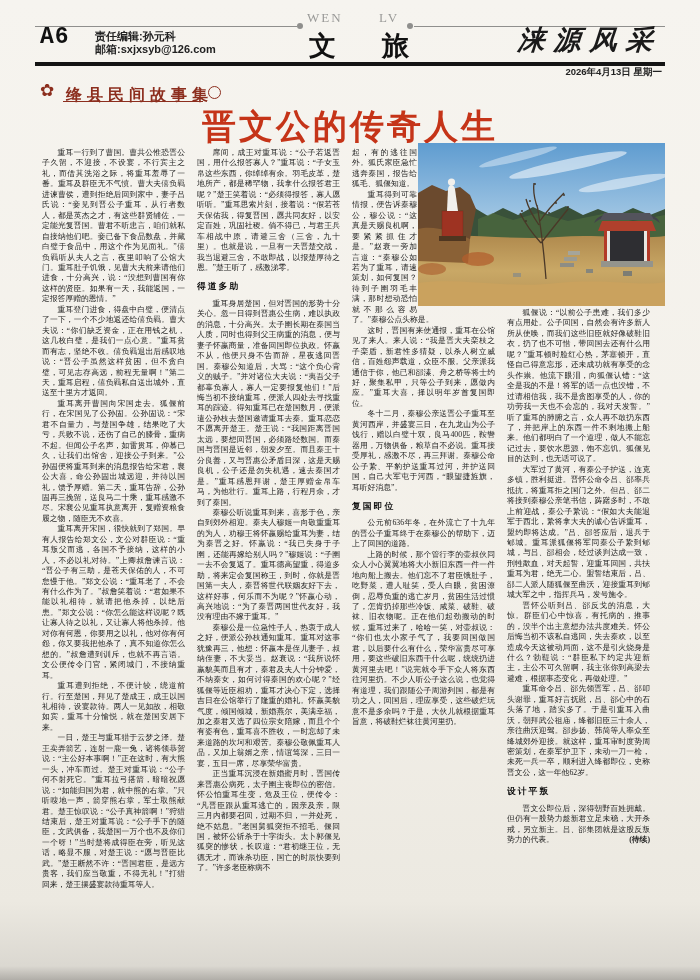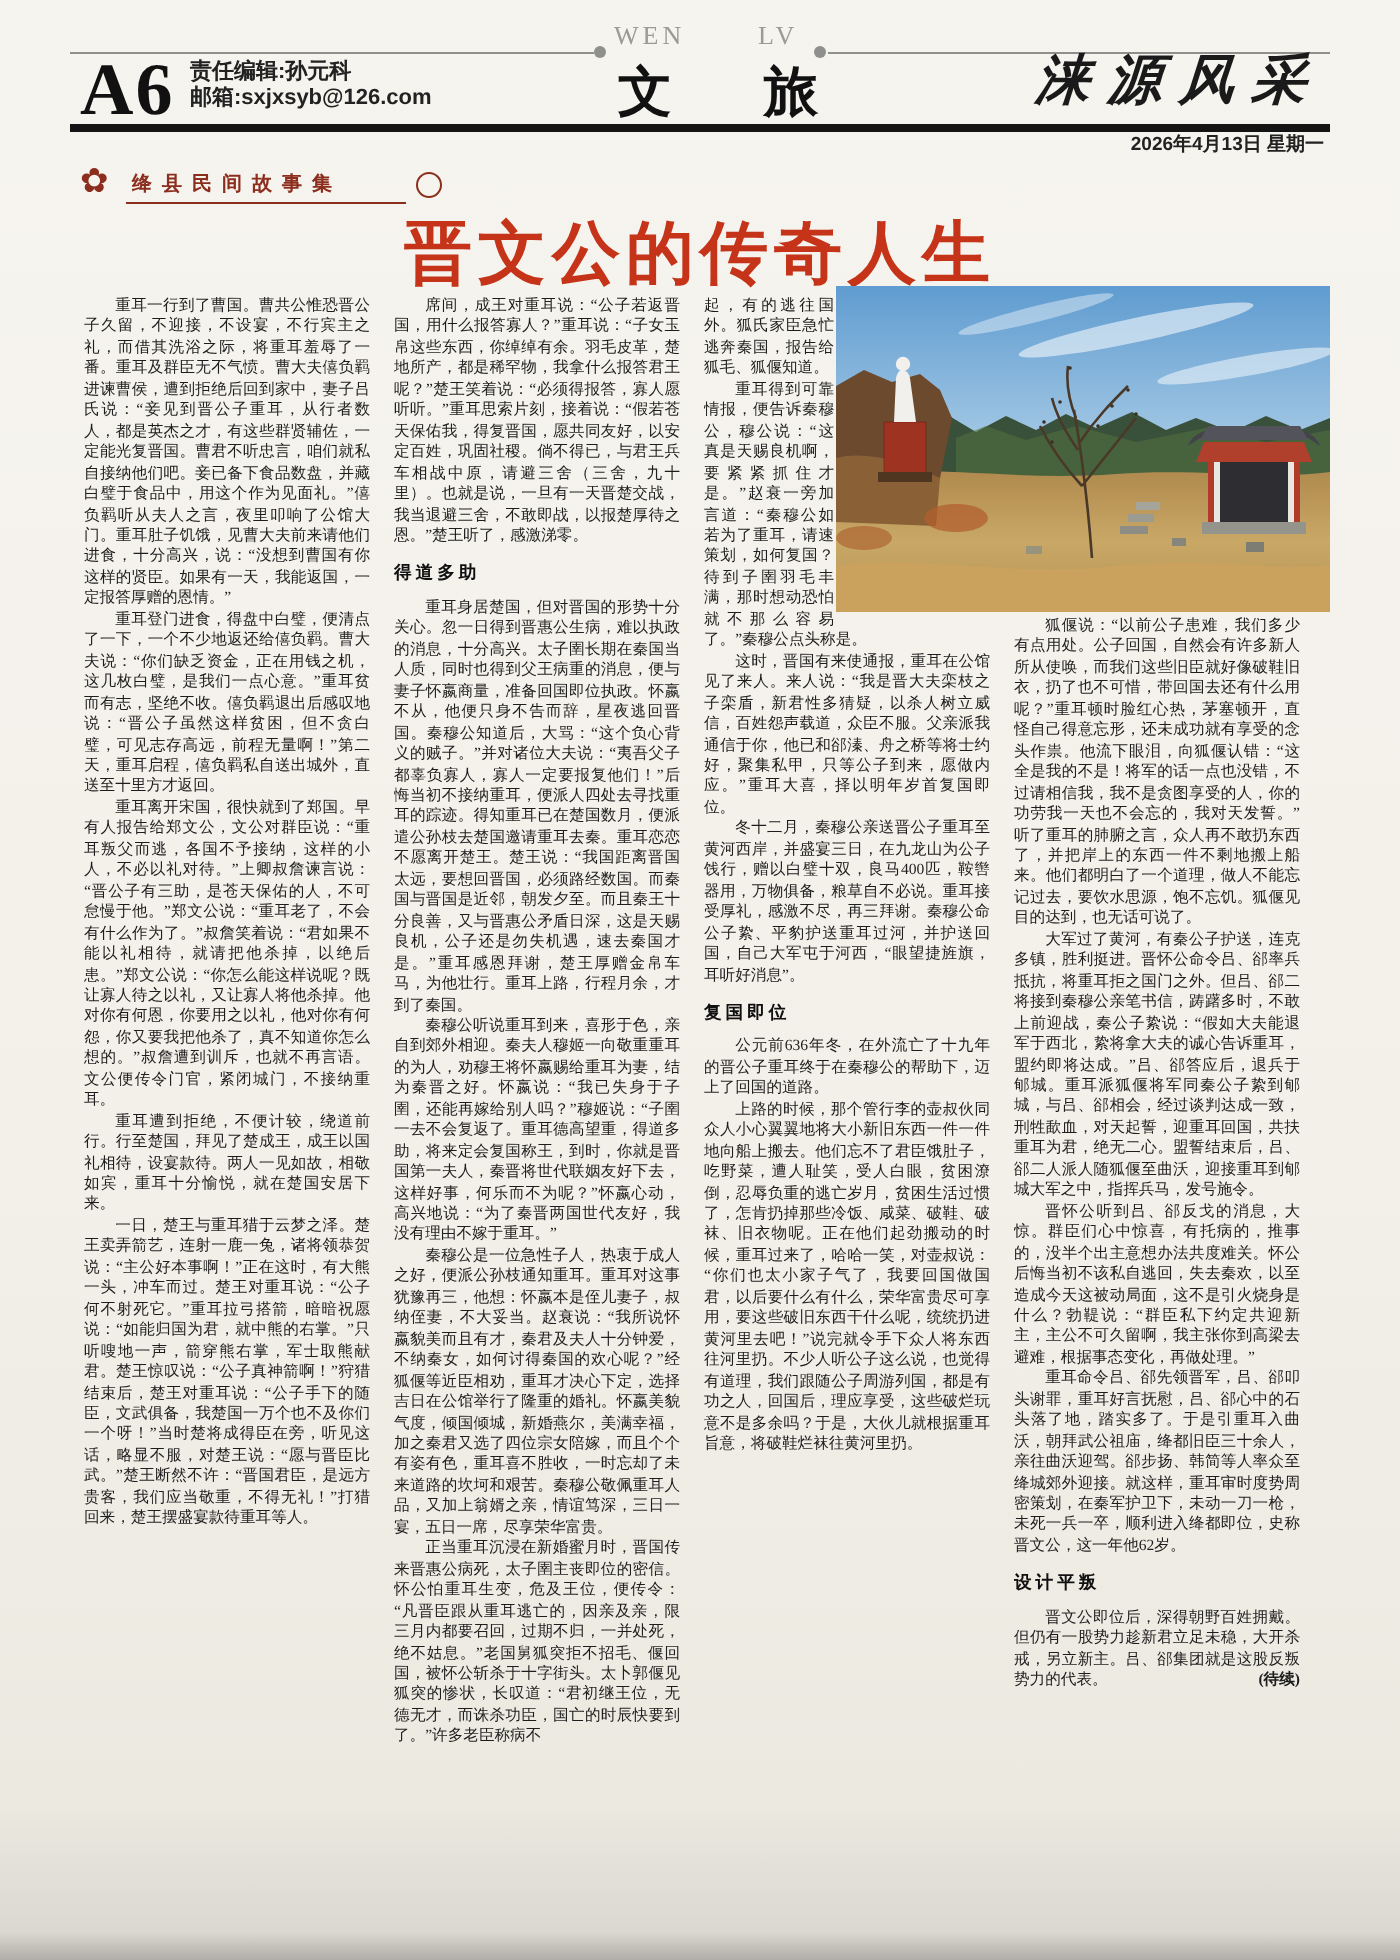--- a/index.html
+++ b/index.html
@@ -8,37 +8,37 @@
     background:#d8d5cf;
     font-family:"Liberation Serif", serif;
   }
   .paper{
     position:absolute;inset:0;
     background:linear-gradient(180deg,#f6f4ef 0%,#f3f0e9 60%,#ecE9e1 92%,#d7d4cd 100%);
   }
   
   .rule{position:absolute;height:1px;background:#8f8f8d;}
   .rule-dot{position:absolute;width:6px;height:6px;border-radius:50%;background:#8f8f8d;}
-  .page-number{position:absolute;left:40px;top:24px;font-family:Liberation Serif, serif;
-    font-weight:bold;font-size:37px;color:#111;letter-spacing:1px;}
+  .page-number{position:absolute;left:40px;top:24px;font-family:Liberation Mono, monospace;
+    font-weight:bold;font-size:23px;color:#111;letter-spacing:1px;}
   .editor-block{position:absolute;left:95px;top:30px;font-family:"Liberation Sans",sans-serif;
     font-size:11px;font-weight:bold;color:#222;line-height:13px;}
   .sec-en{position:absolute;top:10px;color:#9a9a98;font-size:13px;letter-spacing:2px;
     font-family:"Liberation Serif",serif;}
   .sec-cn{position:absolute;top:28px;font-size:27px;font-weight:bold;color:#111;
     font-family:"Liberation Serif",serif;}
   .masthead{position:absolute;right:38px;top:22px;font-size:27px;font-weight:bold;
     font-style:italic;letter-spacing:9px;color:#1a1a1a;font-family:"Liberation Serif",serif;
     transform:skewX(-4deg);}
   .date-line{position:absolute;right:38px;top:54px;font-size:9.5px;font-weight:bold;color:#222;
     font-family:"Liberation Sans",sans-serif;margin-top:12px;}
   .header-bar{position:absolute;left:35px;right:35px;top:62px;height:4px;background:#141414;}
   
   .banner-flower{position:absolute;left:40px;top:80px;font-size:17px;color:#8c2e1e;}
-  .banner-title{position:absolute;left:66px;top:85px;font-size:10px;font-weight:bold;
+  .banner-title{position:absolute;left:66px;top:85px;font-size:16px;font-weight:bold;
     color:#8c2e1e;letter-spacing:5px;font-family:Liberation Sans, sans-serif;}
   .banner-underline{position:absolute;left:63px;top:101px;width:140px;height:1px;background:#8c2e1e;}
   .banner-seal{position:absolute;left:208px;top:86px;width:11px;height:11px;border:1px solid #8c2e1e;
     border-radius:50%;}
   
   .headline{position:absolute;left:35px;right:35px;top:104px;text-align:center;
     font-family:"Liberation Sans",sans-serif;font-weight:900;font-size:34px;
     color:#c53418;letter-spacing:3px;}
   
   .photo{position:absolute;left:418px;top:143px;width:247px;height:163px;}
@@ -148,20 +148,21 @@
       <path d="M0,140 C40,134 90,146 140,140 C190,135 225,144 247,139 L247,163 L0,163 Z" fill="#caa25e"></path>
       <rect x="205" y="128" width="9" height="5" fill="#7d7d74"></rect>
       <rect x="168" y="126" width="7" height="4" fill="#86867c"></rect>
       <rect x="95" y="130" width="8" height="4" fill="#8d8d83" opacity="0.8"></rect>
     </svg>
   </div>
 
   <div class="col" id="col-1" style="left:42px;">
       <p class="para">重耳一行到了曹国。曹共公惟恐晋公子久留，不迎接，不设宴，不行宾主之礼，而借其洗浴之际，将重耳羞辱了一番。重耳及群臣无不气愤。曹大夫僖负羁进谏曹侯，遭到拒绝后回到家中，妻子吕氏说：“妾见到晋公子重耳，从行者数人，都是英杰之才，有这些群贤辅佐，一定能光复晋国。曹君不听忠言，咱们就私自接纳他们吧。妾已备下食品数盘，并藏白璧于食品中，用这个作为见面礼。”僖负羁听从夫人之言，夜里叩响了公馆大门。重耳肚子饥饿，见曹大夫前来请他们进食，十分高兴，说：“没想到曹国有你这样的贤臣。如果有一天，我能返国，一定报答厚赠的恩情。”</p>
       <p class="para">重耳登门进食，得盘中白璧，便清点了一下，一个不少地返还给僖负羁。曹大夫说：“你们缺乏资金，正在用钱之机，这几枚白璧，是我们一点心意。”重耳贫而有志，坚绝不收。僖负羁退出后感叹地说：“晋公子虽然这样贫困，但不贪白璧，可见志存高远，前程无量啊！”第二天，重耳启程，僖负羁私自送出城外，直送至十里方才返回。</p>
+      <p class="para">重耳离开曹国向宋国走去。狐偃前行，在宋国见了公孙固。公孙固说：“宋君不自量力，与楚国争雄，结果吃了大亏，兵败不说，还伤了自己的膝骨，重病不起。但闻公子名声，如雷贯耳，仰慕已久，让我们出馆舍，迎接公子到来。”公孙固便将重耳到来的消息报告给宋君，襄公大喜，命公孙固出城远迎，并待以国礼，馈予厚赠。第二天，重耳告辞，公孙固再三挽留，送良马二十乘，重耳感激不尽。宋襄公见重耳执意离开，复赠资粮食履之物，随臣无不欢喜。</p>
       <p class="para">重耳离开宋国，很快就到了郑国。早有人报告给郑文公，文公对群臣说：“重耳叛父而逃，各国不予接纳，这样的小人，不必以礼对待。”上卿叔詹谏言说：“晋公子有三助，是苍天保佑的人，不可怠慢于他。”郑文公说：“重耳老了，不会有什么作为了。”叔詹笑着说：“君如果不能以礼相待，就请把他杀掉，以绝后患。”郑文公说：“你怎么能这样说呢？既让寡人待之以礼，又让寡人将他杀掉。他对你有何恩，你要用之以礼，他对你有何怨，你又要我把他杀了，真不知道你怎么想的。”叔詹遭到训斥，也就不再言语。文公便传令门官，紧闭城门，不接纳重耳。</p>
       <p class="para">重耳遭到拒绝，不便计较，绕道前行。行至楚国，拜见了楚成王，成王以国礼相待，设宴款待。两人一见如故，相敬如宾，重耳十分愉悦，就在楚国安居下来。</p>
       <p class="para">一日，楚王与重耳猎于云梦之泽。楚王卖弄箭艺，连射一鹿一兔，诸将领恭贺说：“主公好本事啊！”正在这时，有大熊一头，冲车而过。楚王对重耳说：“公子何不射死它。”重耳拉弓搭箭，暗暗祝愿说：“如能归国为君，就中熊的右掌。”只听嗖地一声，箭穿熊右掌，军士取熊献君。楚王惊叹说：“公子真神箭啊！”狩猎结束后，楚王对重耳说：“公子手下的随臣，文武俱备，我楚国一万个也不及你们一个呀！”当时楚将成得臣在旁，听见这话，略显不服，对楚王说：“愿与晋臣比武。”楚王断然不许：“晋国君臣，是远方贵客，我们应当敬重，不得无礼！”打猎回来，楚王摆盛宴款待重耳等人。</p>
     </div>
   <div class="col" id="col-2" style="left:197px;">
       <p class="para">席间，成王对重耳说：“公子若返晋国，用什么报答寡人？”重耳说：“子女玉帛这些东西，你绰绰有余。羽毛皮革，楚地所产，都是稀罕物，我拿什么报答君王呢？”楚王笑着说：“必须得报答，寡人愿听听。”重耳思索片刻，接着说：“假若苍天保佑我，得复晋国，愿共同友好，以安定百姓，巩固社稷。倘不得已，与君王兵车相战中原，请避三舍（三舍，九十里）。也就是说，一旦有一天晋楚交战，我当退避三舍，不敢即战，以报楚厚待之恩。”楚王听了，感激涕零。</p>
       <div class="subhead">得道多助</div>
       <p class="para">重耳身居楚国，但对晋国的形势十分关心。忽一日得到晋惠公生病，难以执政的消息，十分高兴。太子圉长期在秦国当人质，同时也得到父王病重的消息，便与妻子怀嬴商量，准备回国即位执政。怀嬴不从，他便只身不告而辞，星夜逃回晋国。秦穆公知道后，大骂：“这个负心背义的贼子。”并对诸位大夫说：“夷吾父子都辜负寡人，寡人一定要报复他们！”后悔当初不接纳重耳，便派人四处去寻找重耳的踪迹。得知重耳已在楚国数月，便派遣公孙枝去楚国邀请重耳去秦。重耳恋恋不愿离开楚王。楚王说：“我国距离晋国太远，要想回晋国，必须路经数国。而秦国与晋国是近邻，朝发夕至。而且秦王十分良善，又与晋惠公矛盾日深，这是天赐良机，公子还是勿失机遇，速去秦国才是。”重耳感恩拜谢，楚王厚赠金帛车马，为他壮行。重耳上路，行程月余，才到了秦国。</p>
       <p class="para">秦穆公听说重耳到来，喜形于色，亲自到郊外相迎。秦夫人穆姬一向敬重重耳的为人，劝穆王将怀嬴赐给重耳为妻，结为秦晋之好。怀嬴说：“我已失身于子圉，还能再嫁给别人吗？”穆姬说：“子圉一去不会复返了。重耳德高望重，得道多助，将来定会复国称王，到时，你就是晋国第一夫人，秦晋将世代联姻友好下去，这样好事，何乐而不为呢？”怀嬴心动，高兴地说：“为了秦晋两国世代友好，我没有理由不嫁于重耳。”</p>
       <p class="para">秦穆公是一位急性子人，热衷于成人之好，便派公孙枝通知重耳。重耳对这事犹豫再三，他想：怀嬴本是侄儿妻子，叔纳侄妻，不大妥当。赵衰说：“我所说怀嬴貌美而且有才，秦君及夫人十分钟爱，不纳秦女，如何讨得秦国的欢心呢？”经狐偃等近臣相劝，重耳才决心下定，选择吉日在公馆举行了隆重的婚礼。怀嬴美貌气度，倾国倾城，新婚燕尔，美满幸福，加之秦君又选了四位宗女陪嫁，而且个个有姿有色，重耳喜不胜收，一时忘却了未来道路的坎坷和艰苦。秦穆公敬佩重耳人品，又加上翁婿之亲，情谊笃深，三日一宴，五日一席，尽享荣华富贵。</p>

